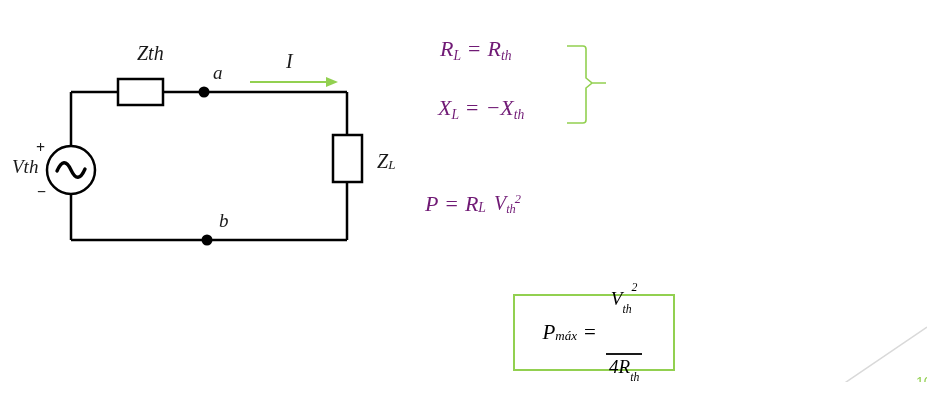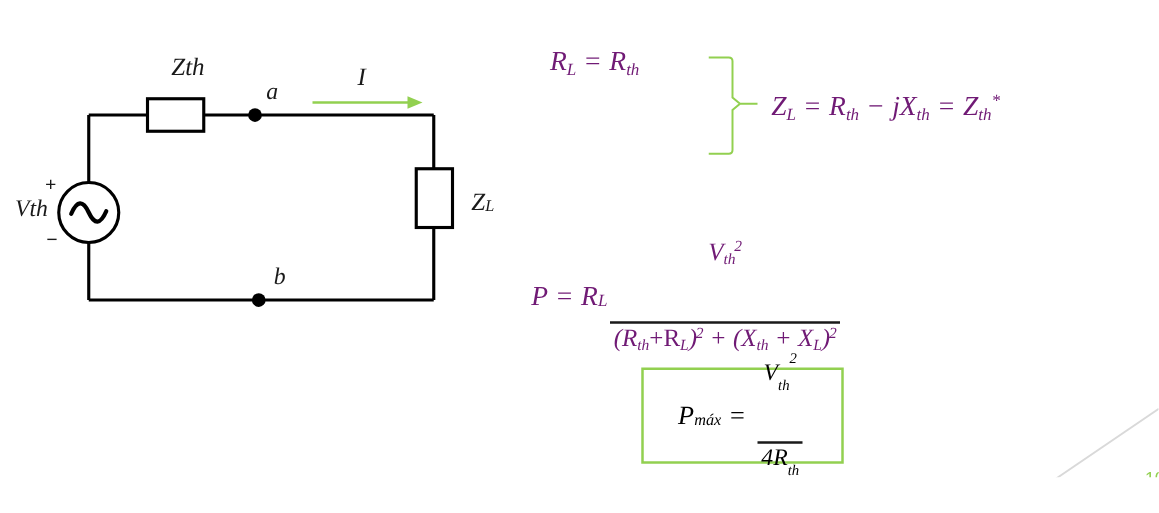--- a/index.html
+++ b/index.html
@@ -142,37 +142,36 @@
     <text class="cktlabel" x="219" y="227" font-size="19">b</text>
     <text class="cktlabel" x="12" y="173" font-size="19">Vth</text>
     <text class="cktlabel sign" x="36" y="153" font-size="16">+</text>
     <text class="cktlabel sign" x="37" y="197" font-size="16">−</text>
   </svg>
 
   <div class="math" style="left:440px; top:36px; font-size:22px">
     <span>R</span><sub>L</sub><span class="op">=</span><span>R</span><sub>th</sub>
   </div>
 
+  <div class="math" style="left:438px; top:95px; font-size:22px">
+    <span>X</span><sub>L</sub><span class="op">=</span><span>−X</span><sub>th</sub>
+  </div>
 
   <svg class="abs" style="left:560px; top:38px" width="55" height="95" viewBox="0 0 55 95">
     <path class="bracepath" d="M7,8 H23 Q26,8 26,11 V40 L32,45 L26,50 V82 Q26,85 23,85 H7 M32,45 H46"></path>
   </svg>
 
-  <div class="math" style="left:617px; top:72px; font-size:22px">
-    <span>Z</span><sub>L</sub><span class="op">=</span><span>R</span><sub>th</sub><span class="op">−</span><span>jX</span><sub>th</sub><span class="op">=</span><span>Z</span><sub>th</sub><sup>*</sup>
-  </div>
 
   <div class="math eq-p" style="left:425px; top:191px; font-size:22px">
     <span>P</span>
       <span class="op">=</span>
       <span>R</span>
       <sub>L</sub>
     <span class="frac">
       <span class="num"><span>V</span><sub>th</sub><sup class="sq">2</sup></span>
-      <span class="den"><span>(R</span><sub>th</sub><span class="tightop">+R</span><sub>L</sub><span>)</span><sup class="sq">2</sup><span> + (X</span><sub>th</sub><span> + X</span><sub>L</sub><span>)</span><sup class="sq">2</sup></span>
     </span>
   </div>
 
   <div class="pmax-box">
     <div class="math-inline">
       <span>P</span>
         <sub style="font-size:0.62em; position:relative; top:0.28em; line-height:0">máx</sub>
         <span class="op" style="font-style:normal; padding:0 7px">=</span>
       <span class="frac">
         <span class="num"><span>V</span><sub style="font-size:0.62em; position:relative; top:0.28em; line-height:0">th</sub><sup style="font-size:0.62em; position:relative; top:-0.55em; line-height:0">2</sup></span>

